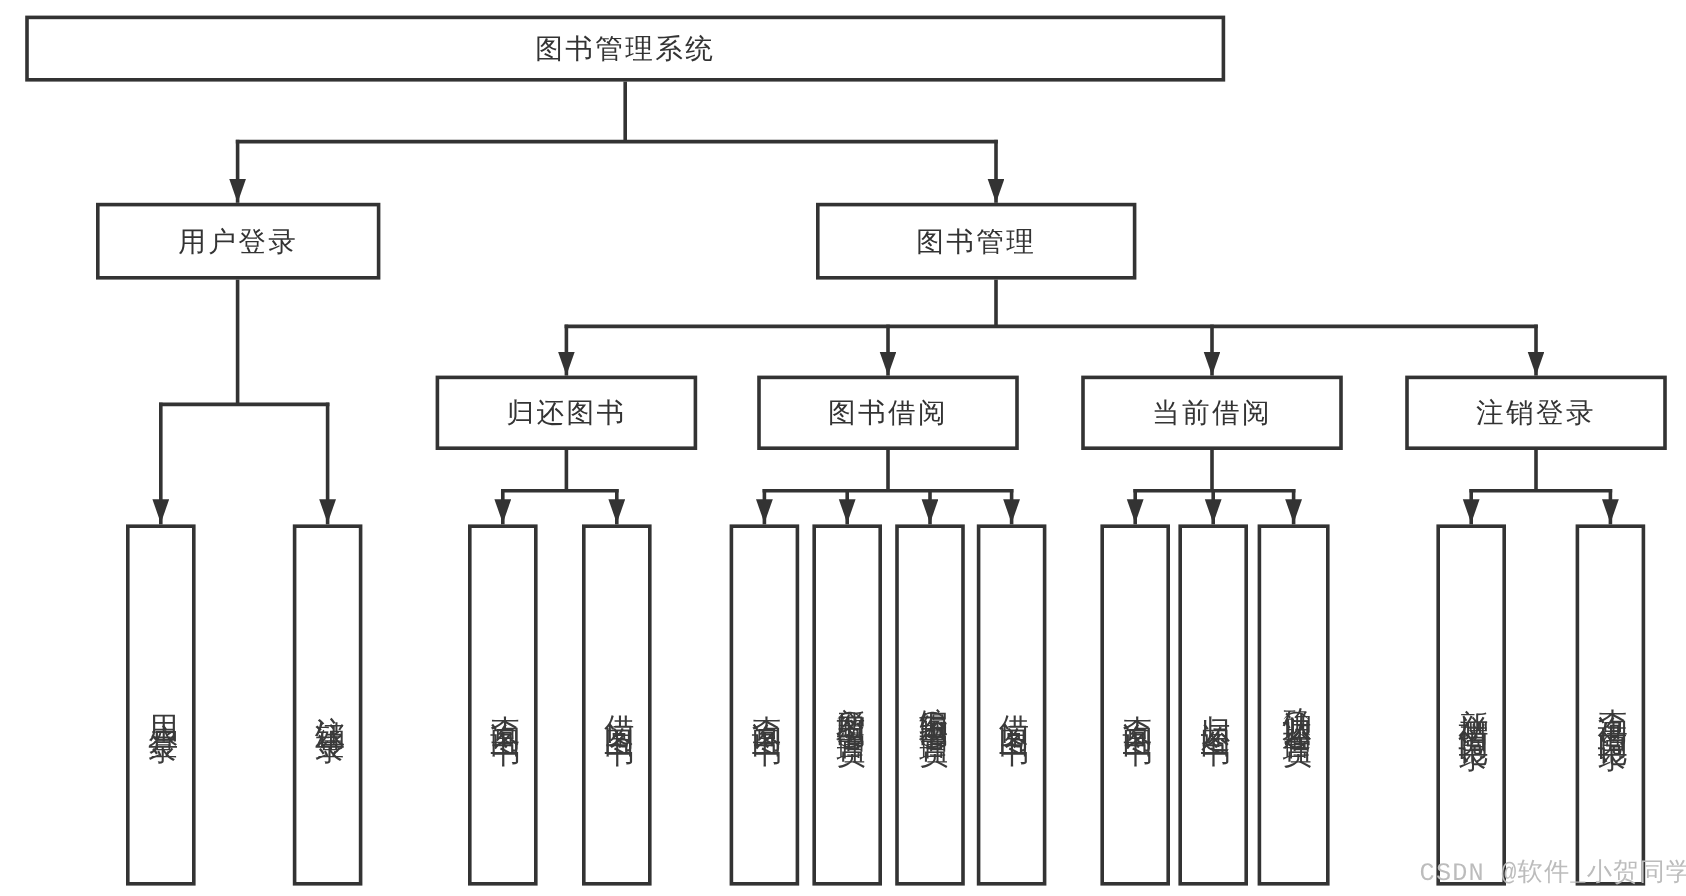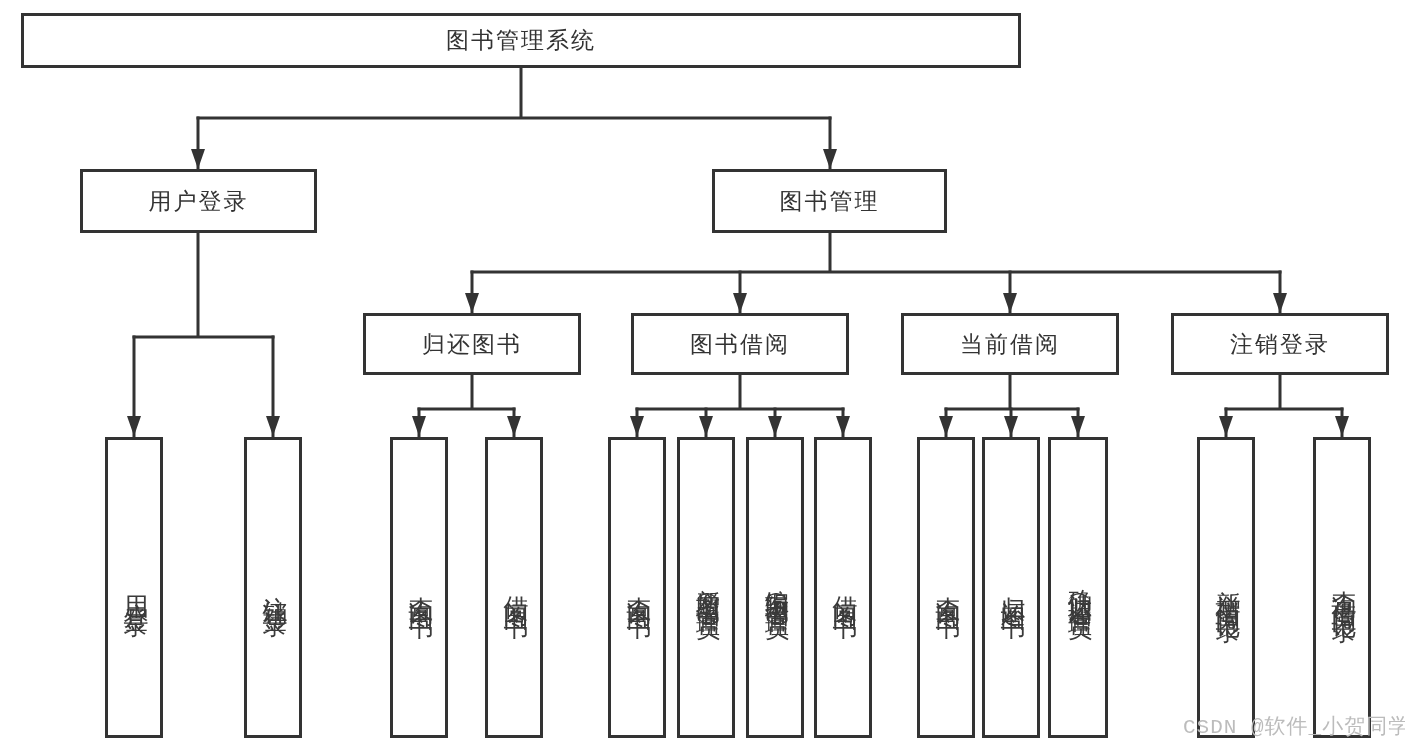--- a/index.html
+++ b/index.html
@@ -94,21 +94,21 @@
     </g>
   </svg>
 
   <div class="node" style="left:21px;top:13px;width:1000px;height:55px">
     <span class="hlabel">图书管理系统</span>
   </div>
 
   <div class="node" style="left:80px;top:169px;width:237px;height:64px">
     <span class="hlabel">用户登录</span>
   </div>
-  <div class="node" style="left:712px;top:169px;width:235px;height:64px">
+  <div class="node" style="left:680px;top:169px;width:267px;height:64px">
     <span class="hlabel">图书管理</span>
   </div>
 
   <div class="node" style="left:363px;top:313px;width:218px;height:62px">
     <span class="hlabel">归还图书</span>
   </div>
   <div class="node" style="left:901px;top:313px;width:218px;height:62px">
     <span class="hlabel">当前借阅</span>
   </div>
   <div class="node" style="left:631px;top:313px;width:218px;height:62px">

